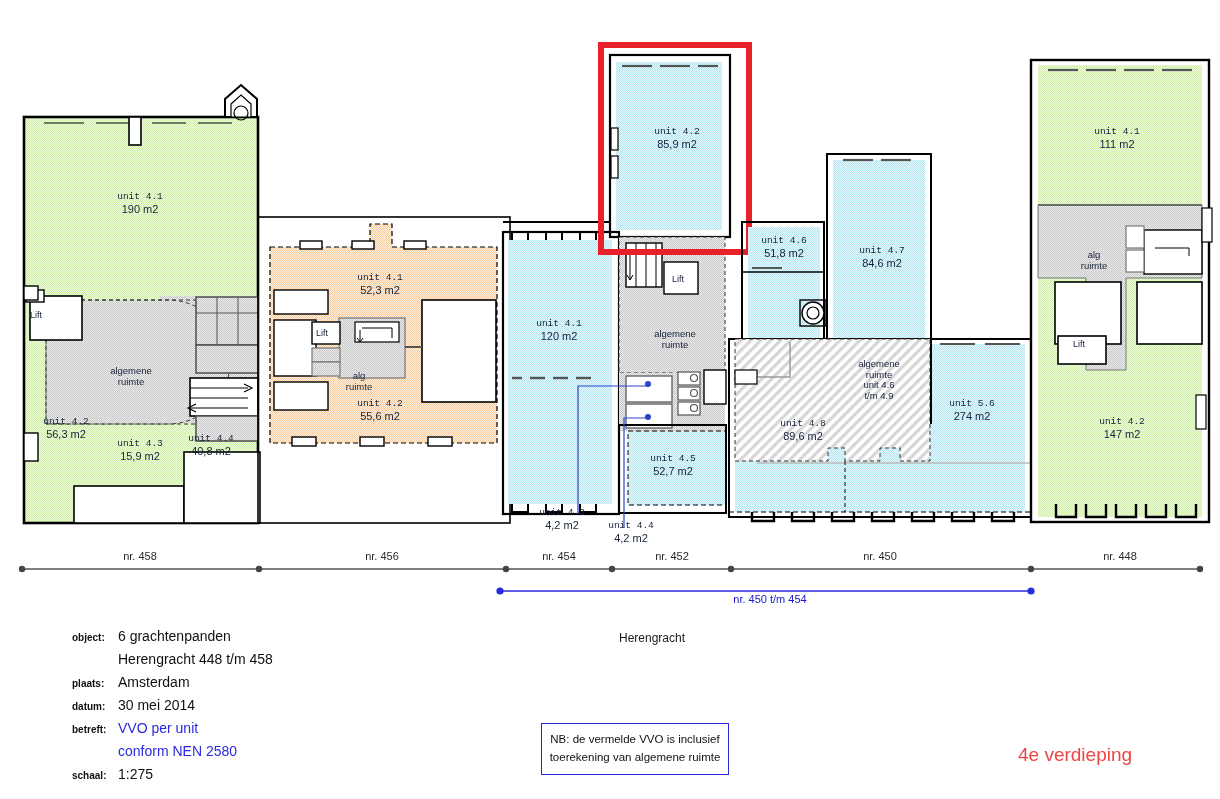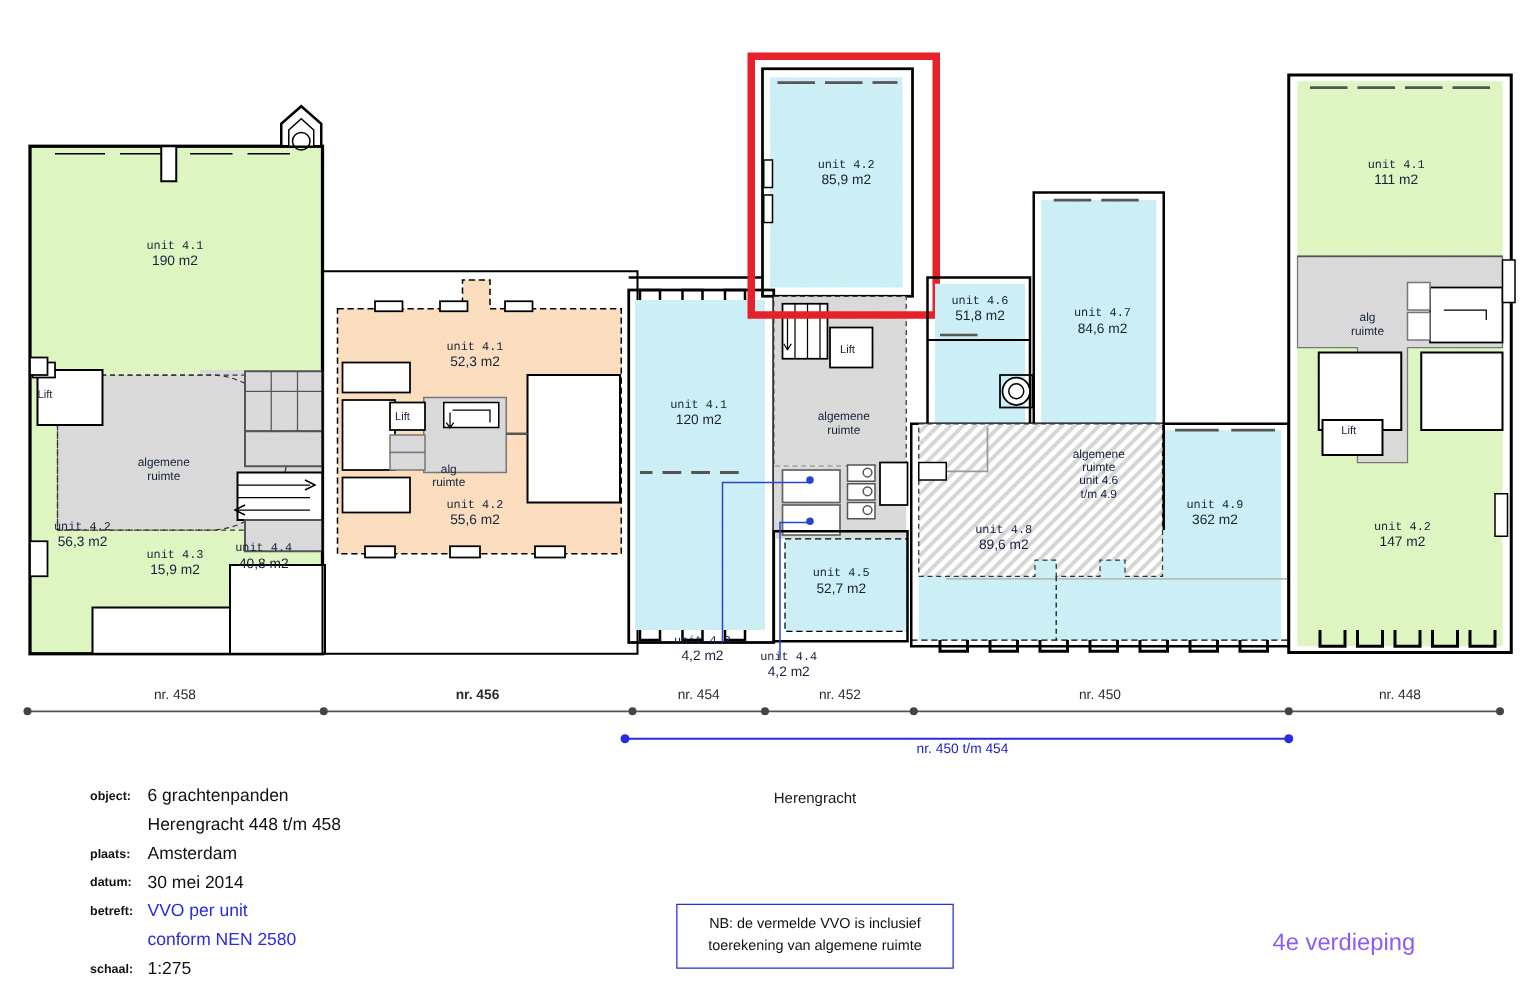--- a/index.html
+++ b/index.html
@@ -15,25 +15,25 @@
   .lift-lbl{font-size:9px;}
   .axis-lbl{font-size:11px;color:#2b2b2b;}
   .axis-lbl.blue{color:#1818d0;margin-top:20px;}
   .street{font-size:12px;color:#1a1a1a;}
   .legend{position:absolute;left:72px;top:628px;width:360px;}
   .legend .row{position:relative;height:23px;}
   .legend .k{position:absolute;left:0;top:4px;width:46px;text-align:left;
              font-size:10px;font-weight:bold;color:#111;}
   .legend .v{position:absolute;left:46px;top:0;font-size:14px;color:#111;}
   .legend .v.blue{color:#2a2ae0;}
-  .note{position:absolute;left:541px;top:723px;width:222px;height:52px;
+  .note{position:absolute;left:541px;top:723px;width:188px;height:52px;
         border:1px solid #2a2ae0;box-sizing:border-box;display:flex;
         flex-direction:column;align-items:center;justify-content:center;}
   .note div{font-size:11.5px;color:#111;line-height:1.55;}
-  .title{position:absolute;left:1018px;top:744px;font-size:19px;color:#8b5cf6;}
+  .title{position:absolute;left:1018px;top:744px;font-size:19px;color:#ef4444;}
 </style>
 </head>
 <body>
 
 <svg id="plan" viewBox="0 0 1220 799">
   <defs>
     <pattern id="pGreen" width="2" height="2" patternUnits="userSpaceOnUse">
       <rect width="2" height="2" fill="#eafbd8"></rect>
       <rect width="1" height="1" fill="#d2f0ac"></rect>
       <rect x="1" y="1" width="1" height="1" fill="#d2f0ac"></rect>
@@ -361,22 +361,22 @@
     </div>
     <div class="lbl unit-lbl" style="left: 822px; top: 246px; width: 120px;">
       <span class="u">unit 4.7</span>
       <span class="a">84,6 m2</span>
     </div>
     <div class="lbl unit-lbl" style="left: 743px; top: 419px; width: 120px;">
       <span class="u">unit 4.8</span>
       <span class="a">89,6 m2</span>
     </div>
     <div class="lbl unit-lbl" style="left: 912px; top: 399px; width: 120px;">
-      <span class="u">unit 4.9</span>
-      <span class="a">362 m2</span>
+      <span class="u">unit 5.6</span>
+      <span class="a">274 m2</span>
     </div>
     <div class="lbl unit-lbl" style="left: 1057px; top: 127px; width: 120px;">
       <span class="u">unit 4.1</span>
       <span class="a">111 m2</span>
     </div>
     <div class="lbl unit-lbl" style="left: 1062px; top: 417px; width: 120px;">
       <span class="u">unit 4.2</span>
       <span class="a">147 m2</span>
     </div>
   </div>
@@ -386,21 +386,21 @@
     <div class="lbl room-lbl" style="left: 304px; top: 346px; width: 110px;"><span>alg</span><br><span>ruimte</span></div>
     <div class="lbl lift-lbl" style="left: 267px; top: 327.5px; width: 110px;"><span>Lift</span></div>
     <div class="lbl room-lbl" style="left: 620px; top: 304px; width: 110px;"><span>algemene</span><br><span>ruimte</span></div>
     <div class="lbl lift-lbl" style="left: 623px; top: 273.5px; width: 110px;"><span>Lift</span></div>
     <div class="lbl room-lbl" style="left: 824px; top: 334px; width: 110px;"><span>algemene</span><br><span>ruimte</span><br><span>unit 4.6</span><br><span>t/m 4.9</span></div>
     <div class="lbl room-lbl" style="left: 1039px; top: 225px; width: 110px;"><span>alg</span><br><span>ruimte</span></div>
     <div class="lbl lift-lbl" style="left: 1024px; top: 338.5px; width: 110px;"><span>Lift</span></div>
   </div>
 <div id="axis-labels">
     <div class="lbl axis-lbl" style="left: 90px; top: 550px; width: 100px;">nr. 458</div>
-    <div class="lbl axis-lbl" style="left: 332px; top: 550px; width: 100px; font-weight: bold;">nr. 456</div>
+    <div class="lbl axis-lbl" style="left: 332px; top: 550px; width: 100px;">nr. 456</div>
     <div class="lbl axis-lbl" style="left: 509px; top: 550px; width: 100px;">nr. 454</div>
     <div class="lbl axis-lbl" style="left: 622px; top: 550px; width: 100px;">nr. 452</div>
     <div class="lbl axis-lbl" style="left: 830px; top: 550px; width: 100px;">nr. 450</div>
     <div class="lbl axis-lbl" style="left: 1070px; top: 550px; width: 100px;">nr. 448</div>
     <div class="lbl axis-lbl blue" style="left: 715px; top: 573px; width: 110px;">nr. 450 t/m 454</div>
   </div>
 
 <div class="lbl street" id="street-label" style="left: 592px; top: 600px; width: 120px; margin-top: 32px;">Herengracht</div>
 
 <div class="legend">

